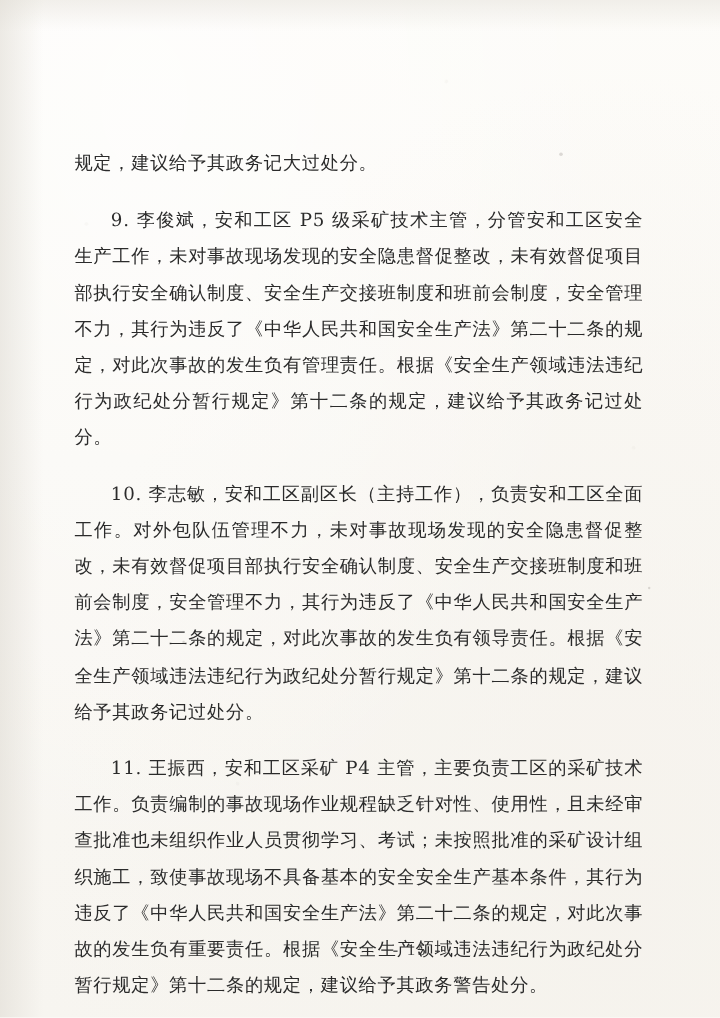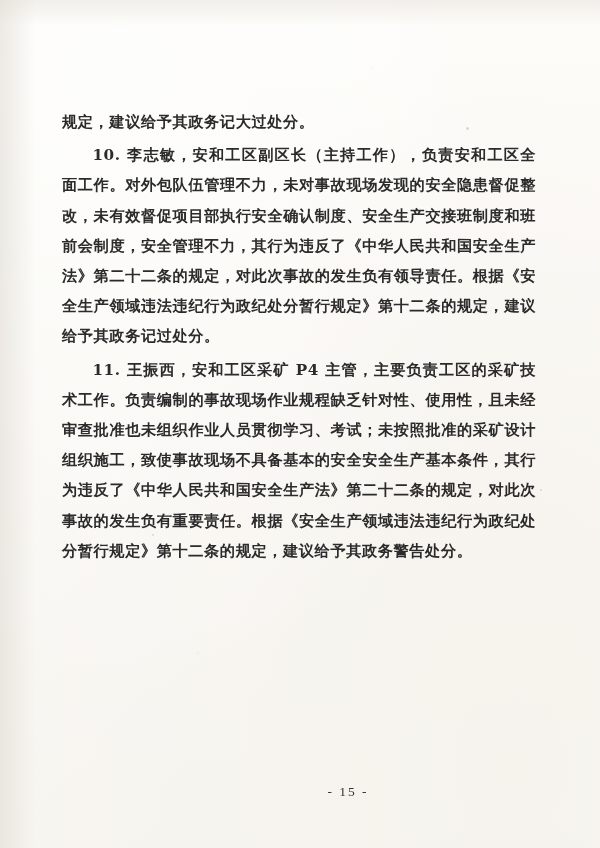--- a/index.html
+++ b/index.html
@@ -48,29 +48,28 @@
     background: linear-gradient(180deg, rgba(226,222,214,0.45), rgba(255,255,255,0));
     pointer-events: none;
   }
   .content {
     position: absolute;
     left: 62px;
     top: 104px;
     width: 474px;
   }
   p {
-    margin: 3px 0 2px 0;
+    margin: 17px 0 2px 0;
     font-size: 15.2px;
     line-height: 30.2px;
     color: #2b2b2b;
     text-align: justify;
     text-justify: inter-ideograph;
     letter-spacing: 0.6px;
     font-family: "DejaVu Serif", "Liberation Serif", serif;
-    font-weight: bold;
   }
   p.indent {
     text-indent: 2em;
   }
   .page-number {
     position: absolute;
     left: 0;
     right: 0;
     bottom: 48px;
     text-align: center;
@@ -94,18 +93,19 @@
   <div class="edge-shade-top"></div>
   <div class="edge-shade-left"></div>
   <div class="grain"></div>
 
   <div class="speck" style="left:466px; top:127px; width:3px; height:3px;"></div>
   <div class="speck" style="left:152px; top:534px; width:2px; height:2px;"></div>
   <div class="speck" style="left:540px; top:489px; width:2px; height:2px;"></div>
 
   <div class="content">
     <p>规定，建议给予其政务记大过处分。</p>
+    <p class="indent">9. 李俊斌，安和工区 P5 级采矿技术主管，分管安和工区安全生产工作，未对事故现场发现的安全隐患督促整改，未有效督促项目部执行安全确认制度、安全生产交接班制度和班前会制度，安全管理不力，其行为违反了《中华人民共和国安全生产法》第二十二条的规定，对此次事故的发生负有管理责任。根据《安全生产领域违法违纪行为政纪处分暂行规定》第十二条的规定，建议给予其政务记过处分。</p>
     <p class="indent">10. 李志敏，安和工区副区长（主持工作），负责安和工区全面工作。对外包队伍管理不力，未对事故现场发现的安全隐患督促整改，未有效督促项目部执行安全确认制度、安全生产交接班制度和班前会制度，安全管理不力，其行为违反了《中华人民共和国安全生产法》第二十二条的规定，对此次事故的发生负有领导责任。根据《安全生产领域违法违纪行为政纪处分暂行规定》第十二条的规定，建议给予其政务记过处分。</p>
     <p class="indent">11. 王振西，安和工区采矿 P4 主管，主要负责工区的采矿技术工作。负责编制的事故现场作业规程缺乏针对性、使用性，且未经审查批准也未组织作业人员贯彻学习、考试；未按照批准的采矿设计组织施工，致使事故现场不具备基本的安全安全生产基本条件，其行为违反了《中华人民共和国安全生产法》第二十二条的规定，对此次事故的发生负有重要责任。根据《安全生产领域违法违纪行为政纪处分暂行规定》第十二条的规定，建议给予其政务警告处分。</p>
   </div>
 
   <div class="page-number">- 15 -</div>
 </div>
 
 </body></html>

